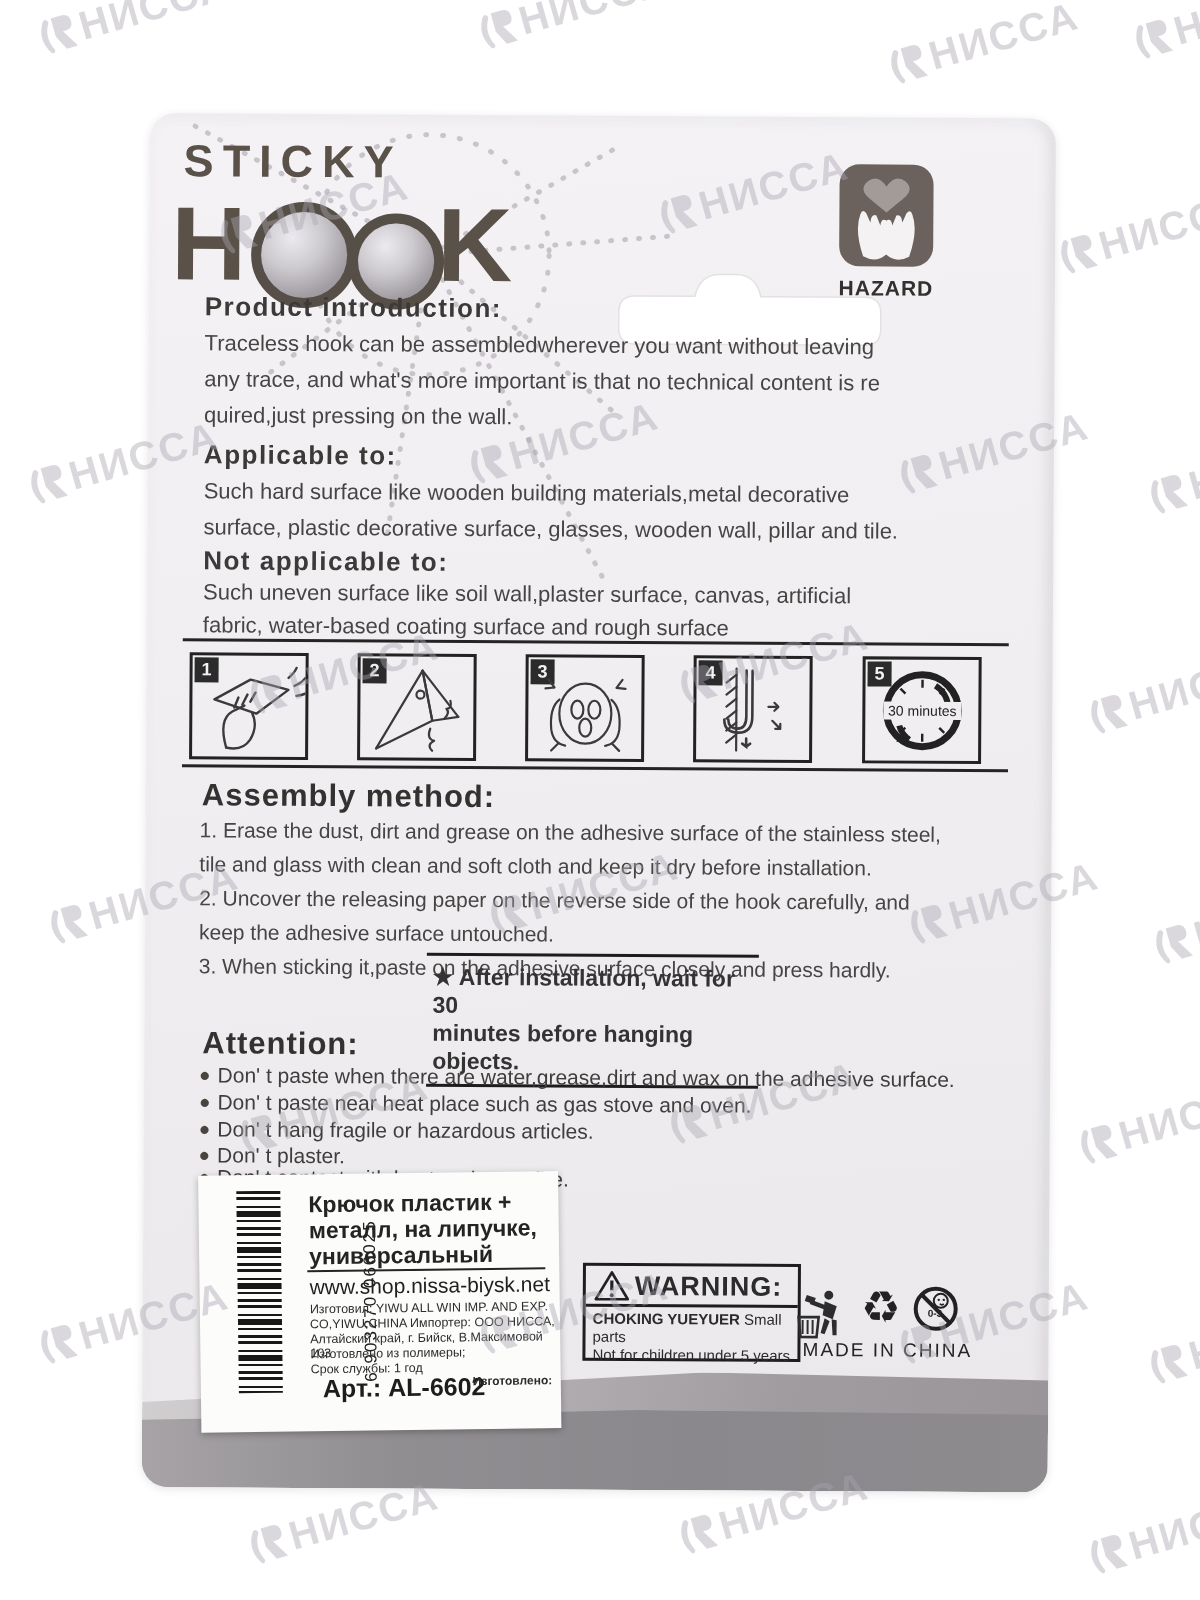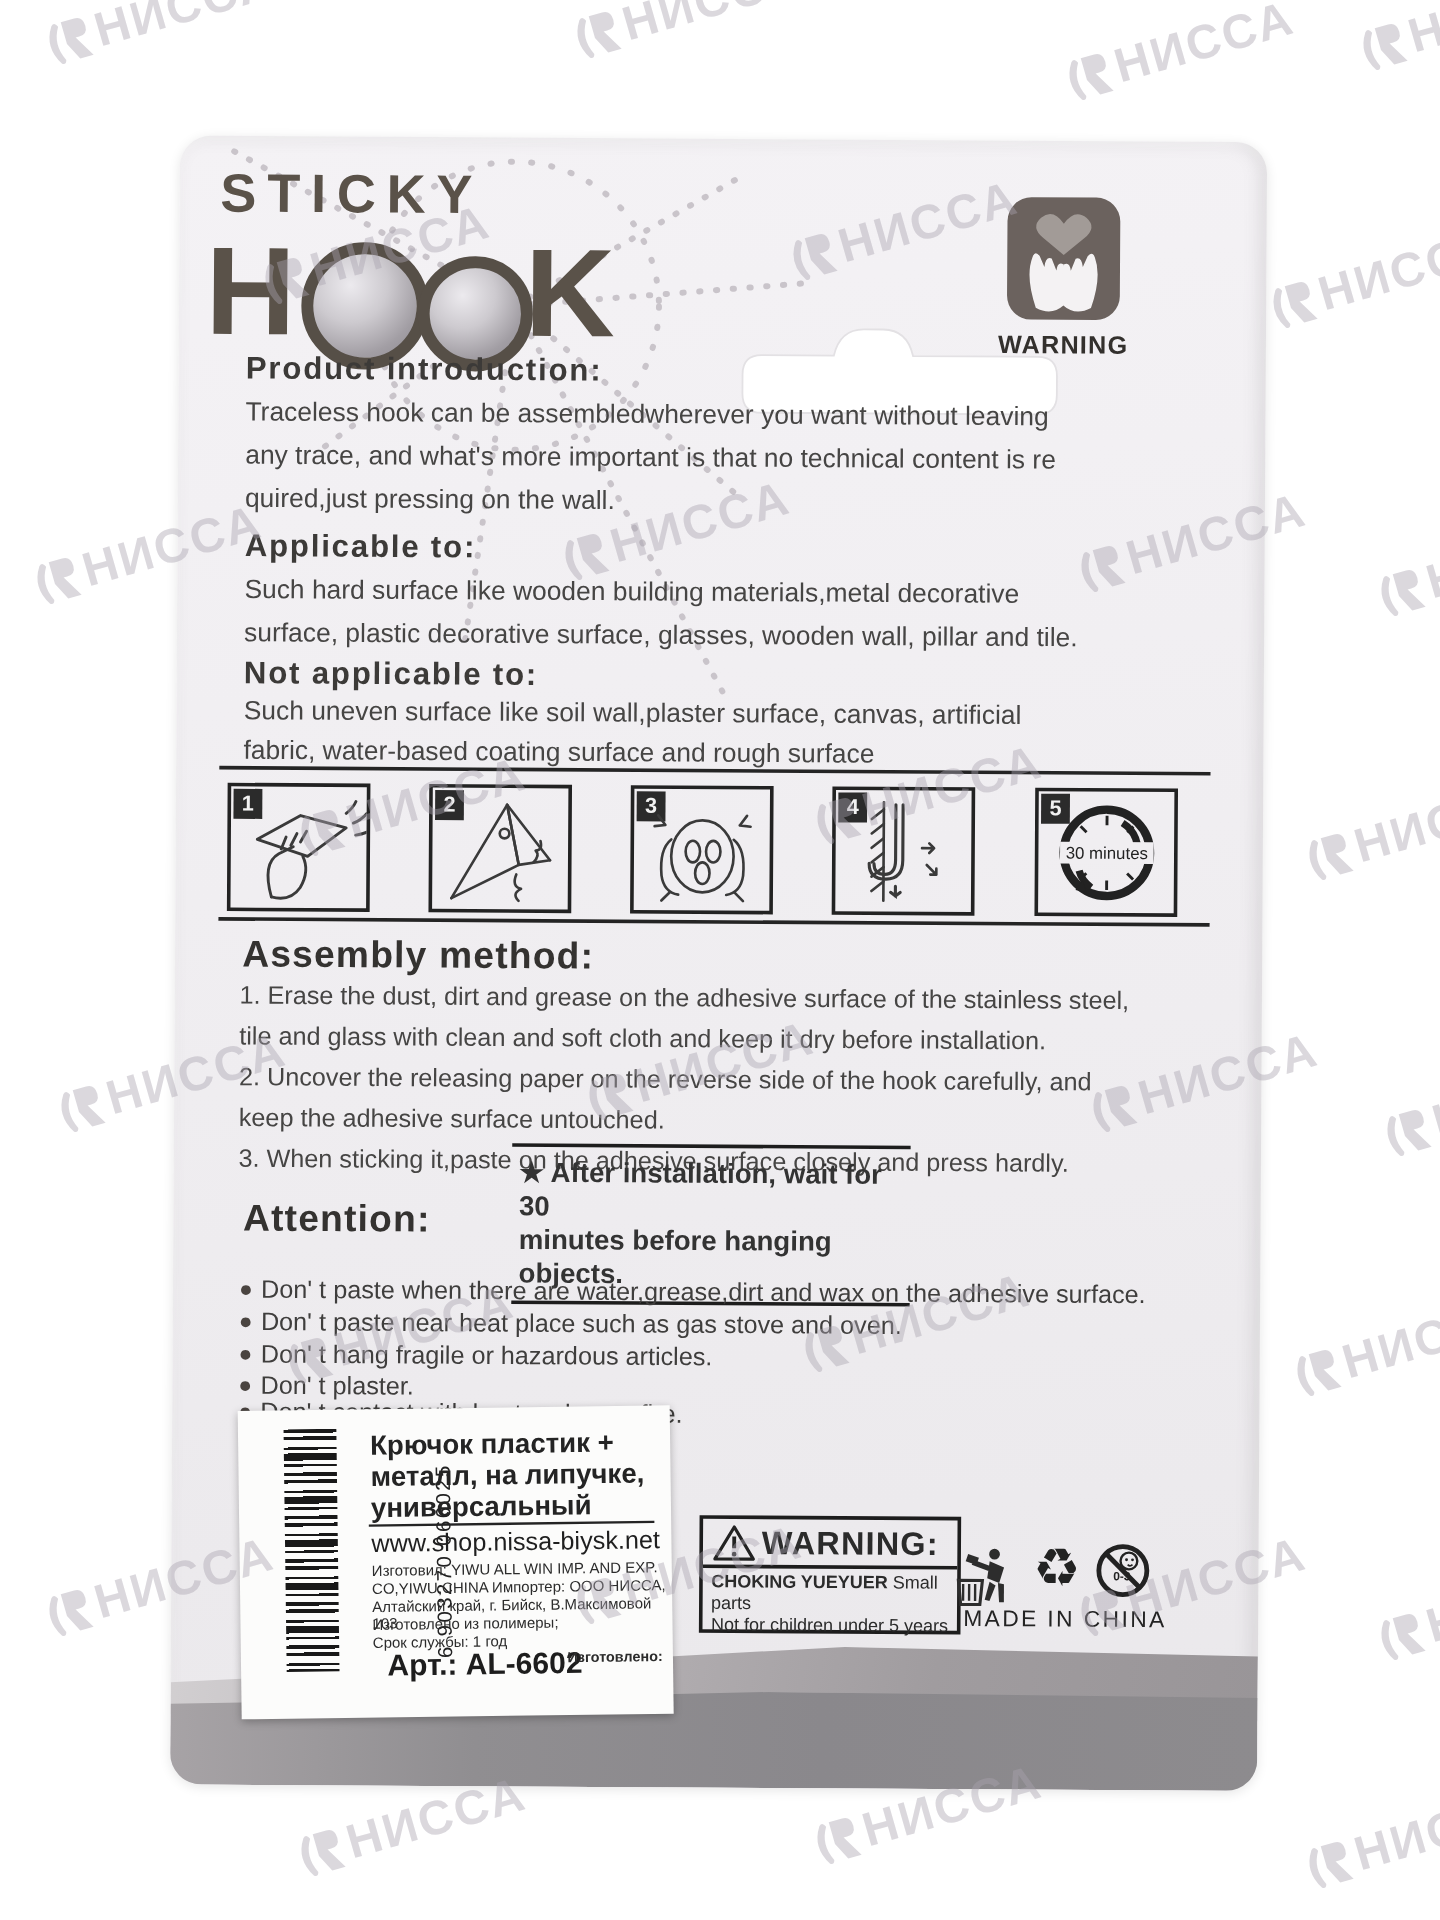--- a/index.html
+++ b/index.html
@@ -130,21 +130,21 @@
   <div class="abs sphere" id="sphere2" style="left:199px;top:99px;"></div>
   <div class="abs brand-letter" style="left:288px;top:78px;">K</div>
 
   <div class="abs" id="maker-logo" style="left:690px;top:47px;">
     <svg width="94" height="102" viewBox="0 0 94 102">
       <path d="M47 22 q-9 -13 -19 -5 q-9 8 2 17 l17 14 l17 -14 q11 -9 2 -17 q-10 -8 -19 5 z" fill="#a29b97"></path>
       <path d="M24 92 q-9 -26 -3 -42 q2 -6 6 -1 l4 9 q1 -9 6 -7 l4 10 q1 -8 6 -5 l2 12 q5 14 -2 22 q-10 9 -23 2 z" fill="#f4f2f3"></path>
       <path d="M70 92 q9 -26 3 -42 q-2 -6 -6 -1 l-4 9 q-1 -9 -6 -7 l-4 10 q-1 -8 -6 -5 l-2 12 q-5 14 2 22 q10 9 23 2 z" fill="#f4f2f3"></path>
     </svg>
   </div>
-  <div class="abs" id="maker-label" style="left:670px;top:159px;">WARNING</div>
+  <div class="abs" id="maker-label" style="left:670px;top:159px;">HAZARD</div>
 
   <div class="abs h-small" style="left:56px;top:178px;">Product introduction:</div>
   <div class="abs body-text" style="left:56px;top:212px;width:810px;">Traceless hook can be assembledwherever you want without leaving
 any trace, and what's more important is that no technical content is re
 quired,just pressing on the wall.</div>
 
   <div class="abs h-small" style="left:56px;top:326px;">Applicable to:</div>
   <div class="abs body-text" style="left:56px;top:360px;width:830px;">Such hard surface like wooden building materials,metal decorative
 surface, plastic decorative surface, glasses, wooden wall, pillar and tile.</div>
 
@@ -236,21 +236,21 @@
 tile and glass with clean and soft cloth and keep it dry before installation.</div>
   <div class="abs body-text-sm" style="left:54px;top:768px;width:850px;">2. Uncover the releasing paper on the reverse side of the hook carefully, and
 keep the adhesive surface untouched.</div>
   <div class="abs body-text-sm" style="left:54px;top:836px;width:850px;">3. When sticking it,paste on the adhesive surface closely and press hardly.</div>
 
   <div class="abs" id="note-box">
     <div class="txt">★ After installation, wait for 30
 minutes before hanging objects.</div>
   </div>
 
-  <div class="abs h-big" style="left:58px;top:884px;">Attention:</div>
+  <div class="abs h-big" style="left:58px;top:912px;">Attention:</div>
   <div class="blt-row" style="top:950px;">
     <span class="blt">●</span>
     <span>Don' t paste when there are water,grease,dirt and wax on the adhesive surface.</span>
     </div>
   <div class="blt-row" style="top:977px;">
     <span class="blt">●</span>
     <span>Don' t paste near heat place such as gas stove and oven.</span>
     </div>
   <div class="blt-row" style="top:1004px;">
     <span class="blt">●</span>

